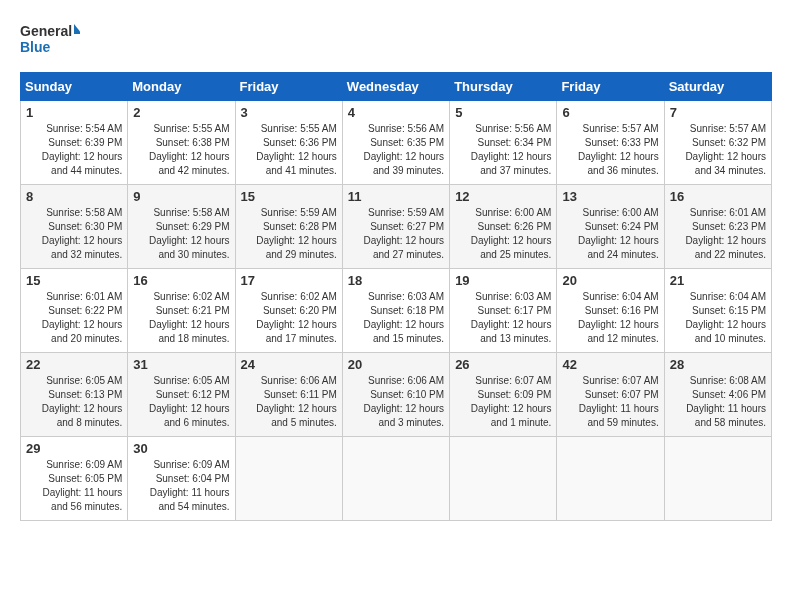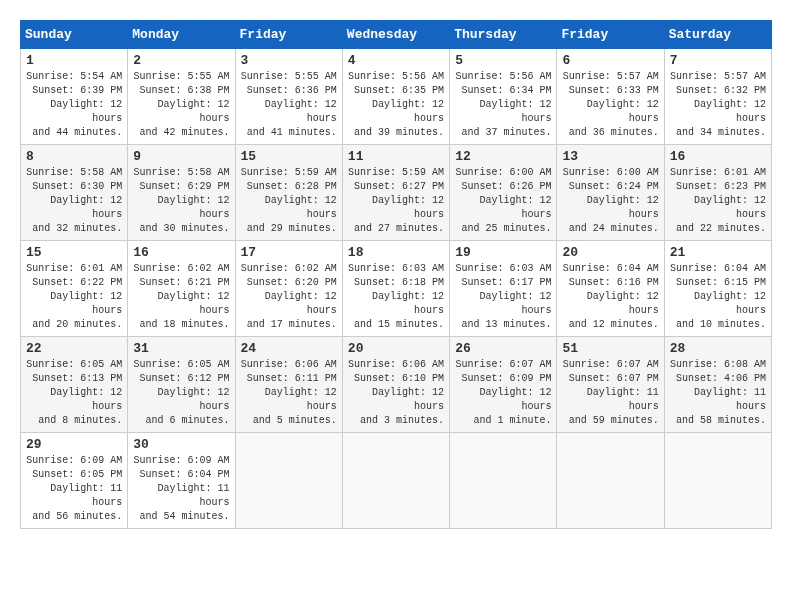--- a/index.html
+++ b/index.html
@@ -35,21 +35,20 @@
     }
     .subtitle {
       font-size: 16px;
       color: #555;
       margin-top: 2px;
     }
     .calendar {
       width: 100%;
       border-collapse: collapse;
       table-layout: fixed;
-      font-family: Liberation Mono, monospace;
     }
     .calendar th {
       background-color: #1565c0;
       color: #fff;
       font-size: 13px;
       font-weight: bold;
       padding: 6px 4px;
       text-align: left;
       border: 1px solid #1565c0;
     }
@@ -76,20 +75,33 @@
       line-height: 1.4;
       color: #333;
       text-align: right;
     }
     .empty { background: #f9f9f9 !important; }
   </style>
 </head>
 <body>
 
 <div class="container">
+  <div class="header">
+    <div class="logo">
+  <svg width="60" height="42" viewBox="0 0 60 42">
+    <text x="0" y="16" font-size="14" font-weight="bold" fill="#333" font-family="Arial">General</text>
+    <text x="0" y="32" font-size="14" font-weight="bold" fill="#1a6fb5" font-family="Arial">Blue</text>
+    <polygon points="54,4 62,14 54,14" fill="#1a6fb5"></polygon>
+  </svg>
+</div>
+    <div class="title-area">
+      <div class="month-title"></div>
+      <div class="subtitle"></div>
+    </div>
+  </div>
 
   <table class="calendar">
     <thead>
       <tr id="weekday-header">
           <th>Sunday</th>
           <th>Monday</th>
           <th>Friday</th>
           <th>Wednesday</th>
           <th>Thursday</th>
           <th>Friday</th>
@@ -280,21 +292,21 @@
 and 3 minutes.</div>
           </td>
           <td>
             <span class="day-num">26</span>
             <div class="day-info" style="white-space: pre-line;">Sunrise: 6:07 AM
 Sunset: 6:09 PM
 Daylight: 12 hours
 and 1 minute.</div>
           </td>
           <td>
-            <span class="day-num">51</span>
+            <span class="day-num">42</span>
             <div class="day-info" style="white-space: pre-line;">Sunrise: 6:07 AM
 Sunset: 6:07 PM
 Daylight: 11 hours
 and 59 minutes.</div>
           </td>
           <td>
             <span class="day-num">28</span>
             <div class="day-info" style="white-space: pre-line;">Sunrise: 6:08 AM
 Sunset: 4:06 PM
 Daylight: 11 hours

